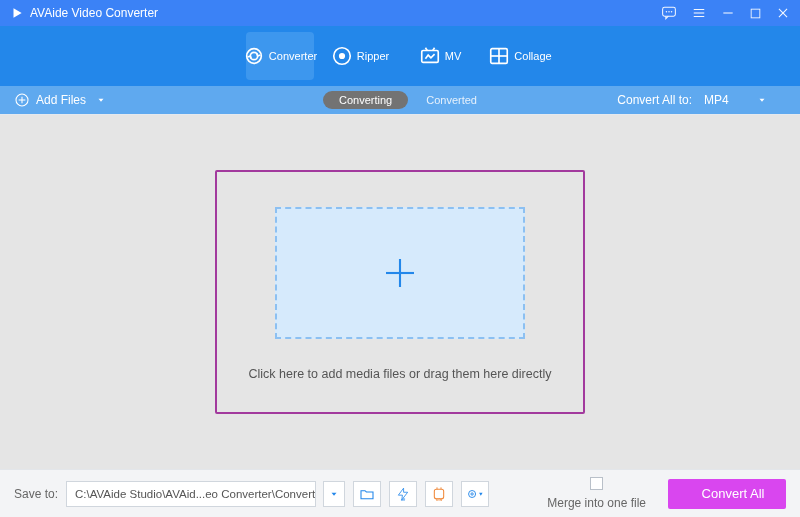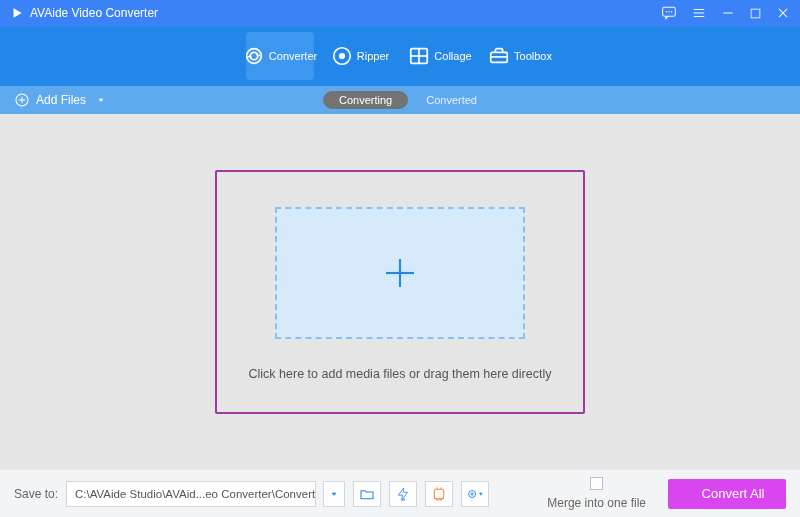--- a/index.html
+++ b/index.html
@@ -112,54 +112,64 @@
         <svg width="22" height="22" viewBox="0 0 24 24" fill="none" stroke="#fff" stroke-width="1.8">
           <circle cx="12" cy="12" r="9"></circle>
           <circle cx="12" cy="12" r="2.5" fill="#fff"></circle>
         </svg>
       </div>
     <span>Ripper</span>
   </div>
   <div class="tool">
     <div class="ticon">
         <svg width="22" height="22" viewBox="0 0 24 24" fill="none" stroke="#fff" stroke-width="1.8">
+          <rect x="3" y="6" width="18" height="13" rx="1.5"></rect>
+          <line x1="7" y1="3" x2="9" y2="6"></line>
+          <line x1="17" y1="3" x2="15" y2="6"></line>
+          <polyline points="7 15 10 11 13 14 17 10"></polyline>
+        </svg>
+      </div>
+    <span>MV</span>
+  </div>
+  <div class="tool">
+    <div class="ticon">
+        <svg width="22" height="22" viewBox="0 0 24 24" fill="none" stroke="#fff" stroke-width="1.8">
           <rect x="3" y="4" width="18" height="16" rx="1.5"></rect>
           <line x1="12" y1="4" x2="12" y2="20"></line>
           <line x1="3" y1="12" x2="21" y2="12"></line>
         </svg>
       </div>
     <span>Collage</span>
-  </div>
-  <div class="tool">
-    <div class="ticon">
-        <svg width="22" height="22" viewBox="0 0 24 24" fill="none" stroke="#fff" stroke-width="1.8">
-          <rect x="3" y="8" width="18" height="11" rx="1.5"></rect>
-          <path d="M8 8 V6 a2 2 0 0 1 2 -2 h4 a2 2 0 0 1 2 2 V8"></path>
-          <line x1="3" y1="13" x2="21" y2="13"></line>
-        </svg>
-      </div>
-    <span>Toolbox</span>
   </div>
 </div>
 
 <div class="subbar">
   <div class="addfiles">
     <svg class="plus-circ" viewBox="0 0 24 24">
         <circle cx="12" cy="12" r="9" fill="none" stroke="#fff" stroke-width="1.6"></circle>
         <line x1="12" y1="7" x2="12" y2="17" stroke="#fff" stroke-width="1.6"></line>
         <line x1="7" y1="12" x2="17" y2="12" stroke="#fff" stroke-width="1.6"></line>
       </svg>
     <span>Add Files</span>
     <svg class="chev" width="10" height="10" viewBox="0 0 24 24">
         <polygon points="6,9 18,9 12,16" fill="#fff"></polygon>
       </svg>
   </div>
   <div class="center">
     <span class="pill">Converting</span>
     <span class="linkish">Converted</span>
+  </div>
+  <div class="right">
+    <span>Convert All to:</span>
+    <div class="fmt-sel">
+      <span>MP4</span>
+      <svg width="10" height="10" viewBox="0 0 24 24">
+          <polygon points="6,9 18,9 12,16" fill="#fff"></polygon>
+        </svg>
+    </div>
   </div>
 </div>
 <div class="divider"></div>
 
 <div class="main">
   <div class="drop-outer">
     <div class="drop-inner">
       <svg class="plus" width="42" height="42" viewBox="0 0 24 24">
           <line x1="12" y1="4" x2="12" y2="20" stroke="#2387ea" stroke-width="1.2"></line>
           <line x1="4" y1="12" x2="20" y2="12" stroke="#2387ea" stroke-width="1.2"></line>

